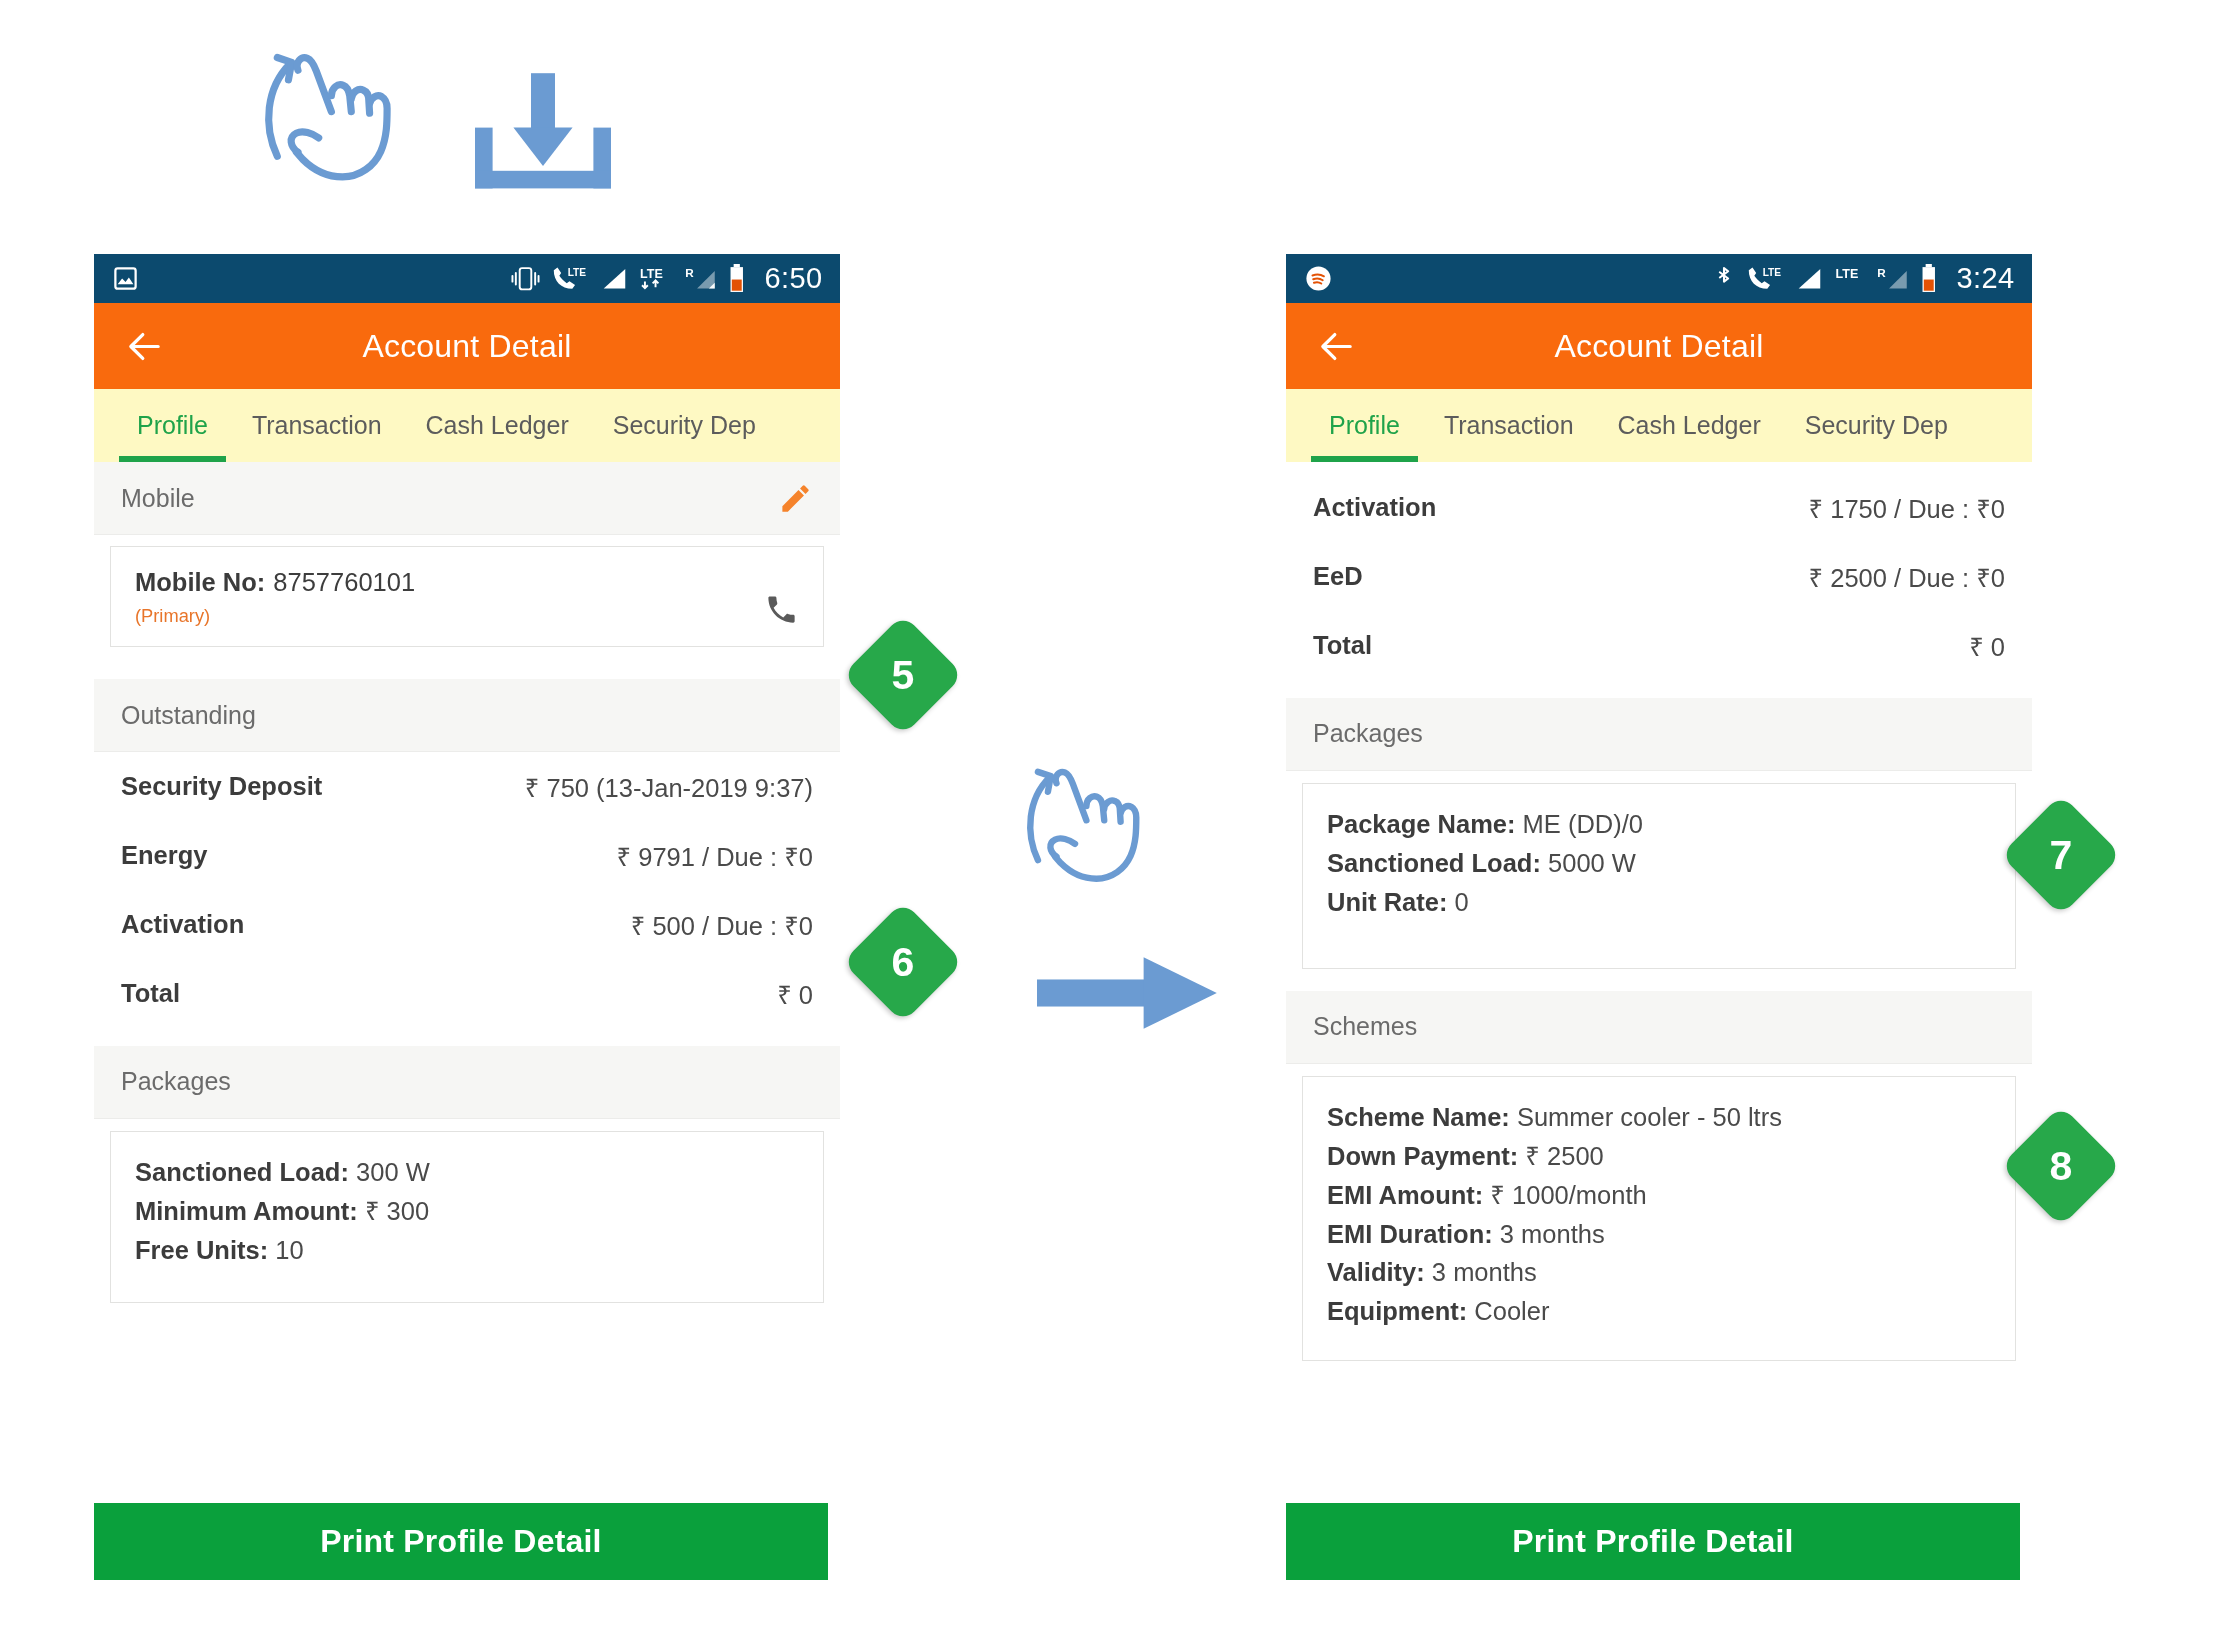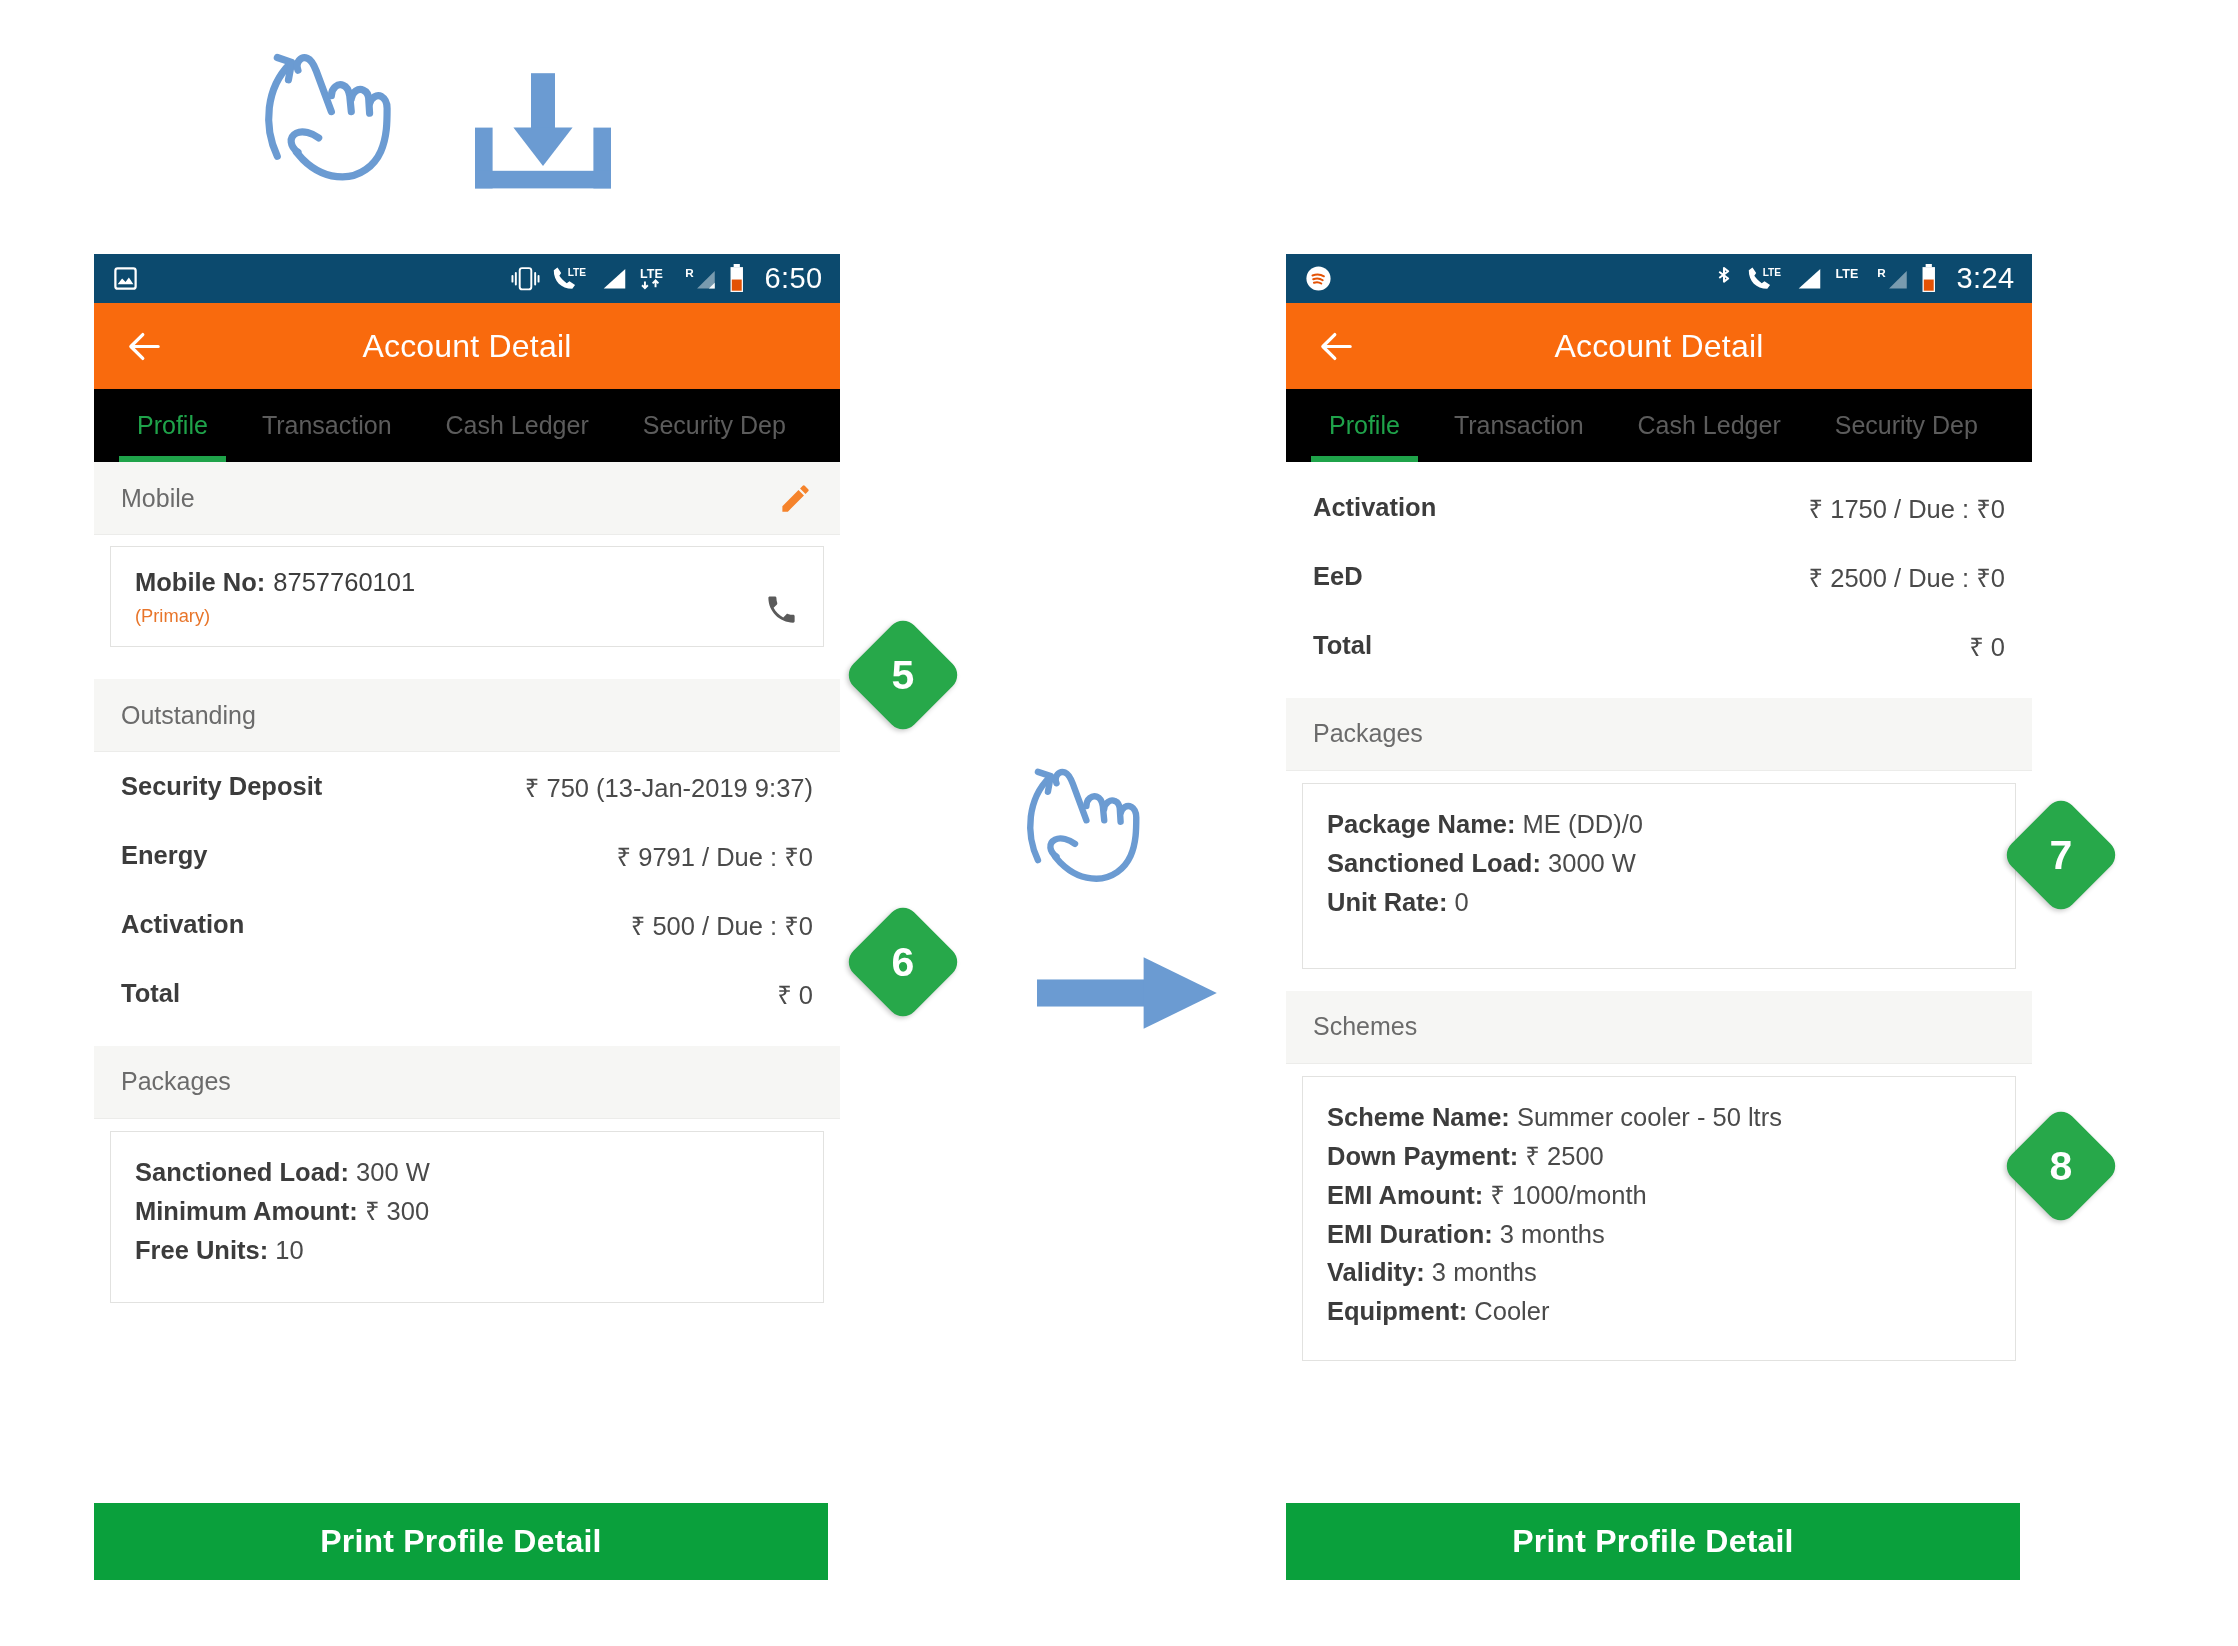--- a/index.html
+++ b/index.html
@@ -47,25 +47,25 @@
   .back-arrow { width: 41px; height: 41px; margin-left: 30px; flex: none; }
   .toolbar-title {
     position: absolute; left: 0; right: 0; text-align: center;
     color: #fff; font-size: 32px; font-weight: 400; letter-spacing: 0.2px;
     pointer-events: none;
   }
 
   
   .tabs {
     height: 73px;
-    background: #000000;
+    background: #fef9c3;
     display: flex;
     align-items: center;
     padding-left: 22px;
-    gap: 12px;
+    gap: 2px;
     box-shadow: 0 1.6px 3.2px rgba(0,0,0,.07);
     position: relative;
     overflow: hidden;
     flex: none;
   }
   .tab {
     font-size: 25px;
     color: #5c5c5c;
     white-space: nowrap;
     padding: 0 21px;
@@ -422,21 +422,21 @@
 
       <div class="section-head" style="margin-top:17.5px">
         <span class="st">Packages</span>
       </div>
 
       <div class="card" style="margin-top:12.8px;padding-bottom:46px">
         <div class="detail-line">
           <b>Package Name:</b><span> ME (DD)/0</span>
         </div>
         <div class="detail-line">
-          <b>Sanctioned Load:</b><span> 3000 W</span>
+          <b>Sanctioned Load:</b><span> 5000 W</span>
         </div>
         <div class="detail-line">
           <b>Unit Rate:</b><span> 0</span>
         </div>
       </div>
 
       <div class="section-head" style="margin-top:22px">
         <span class="st">Schemes</span>
       </div>
 

